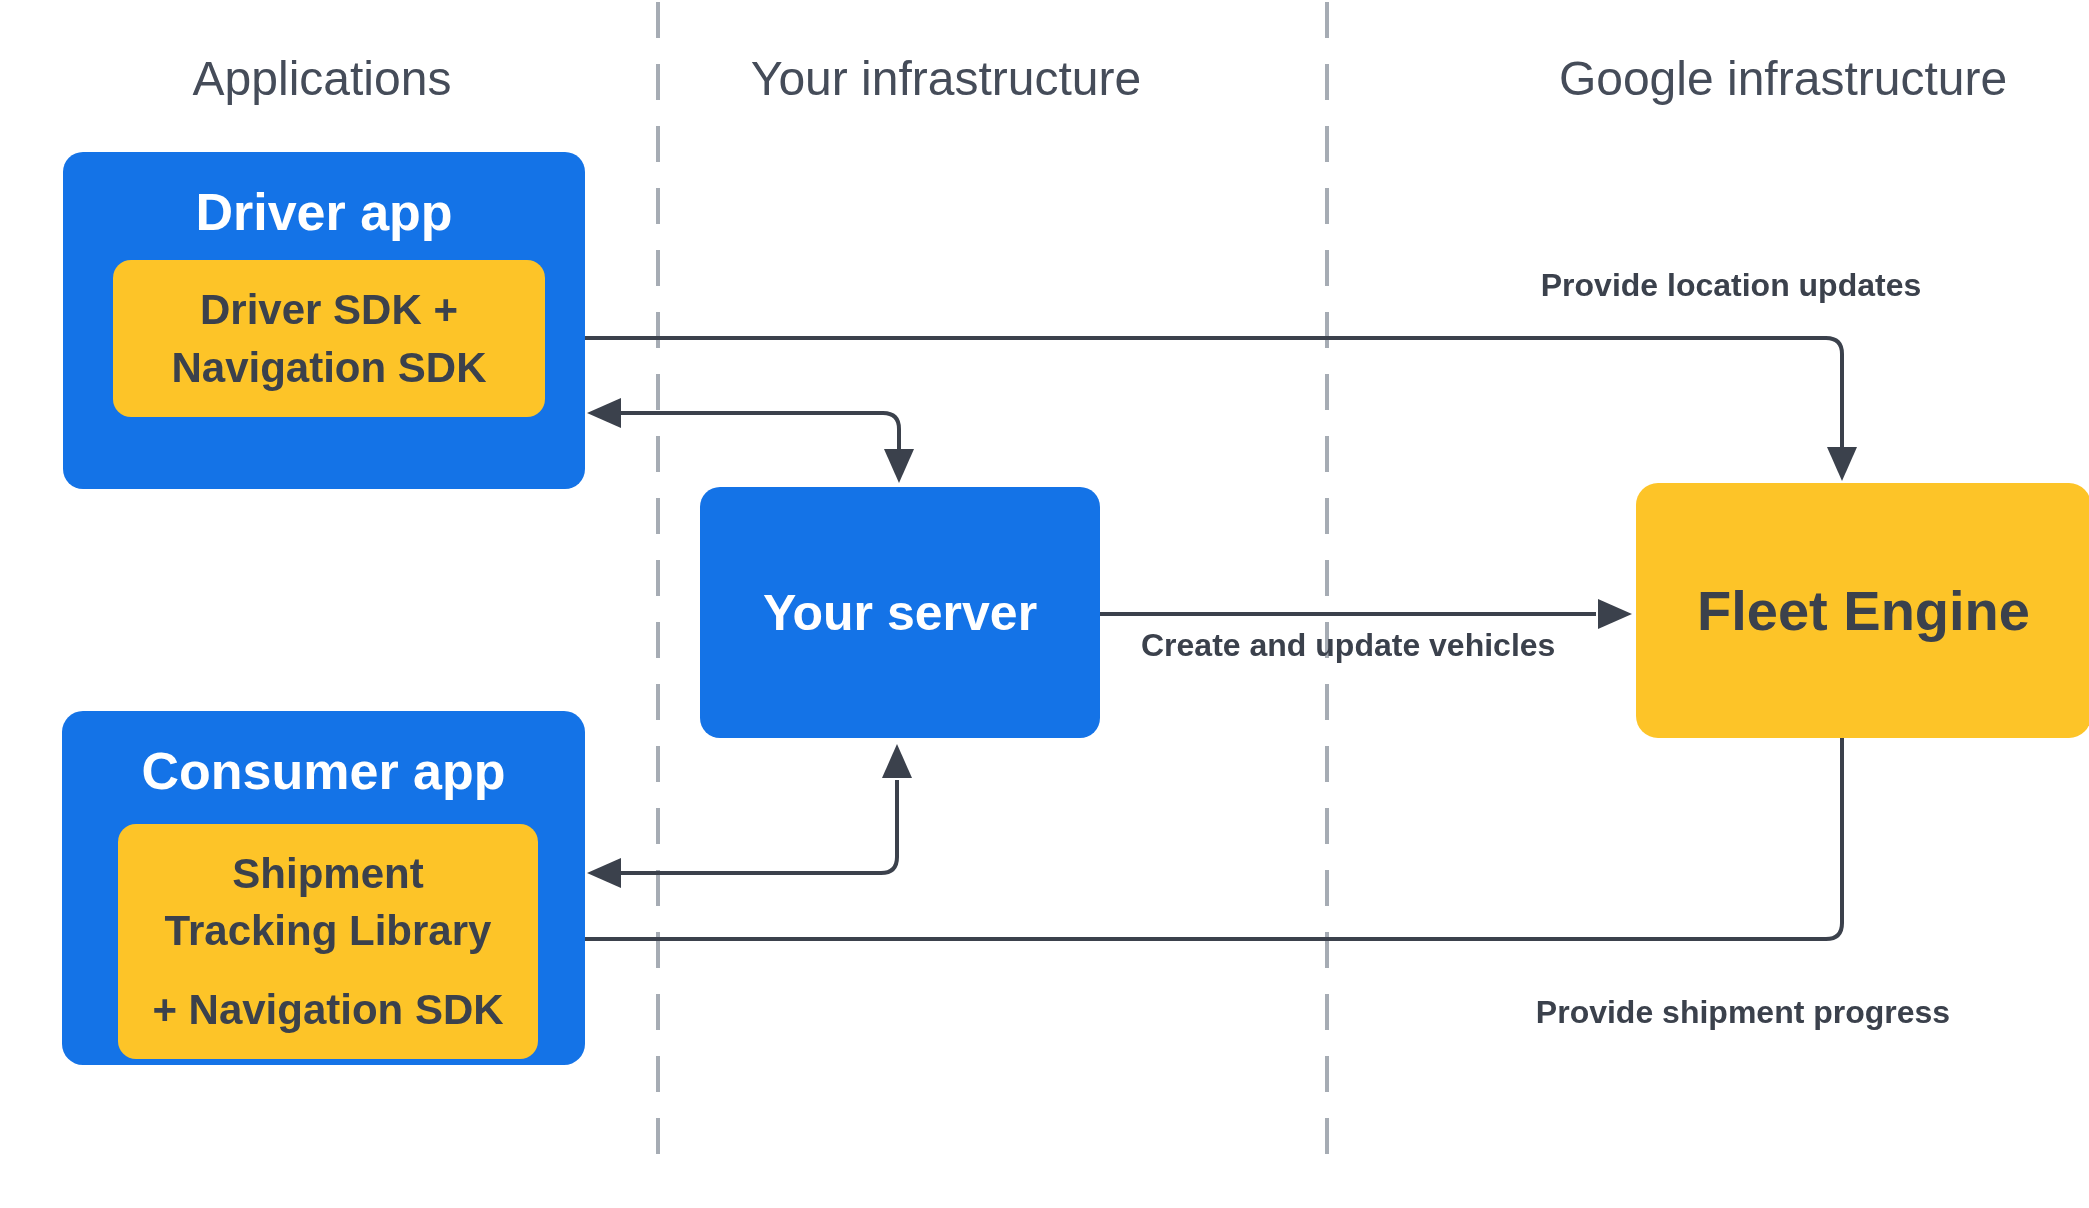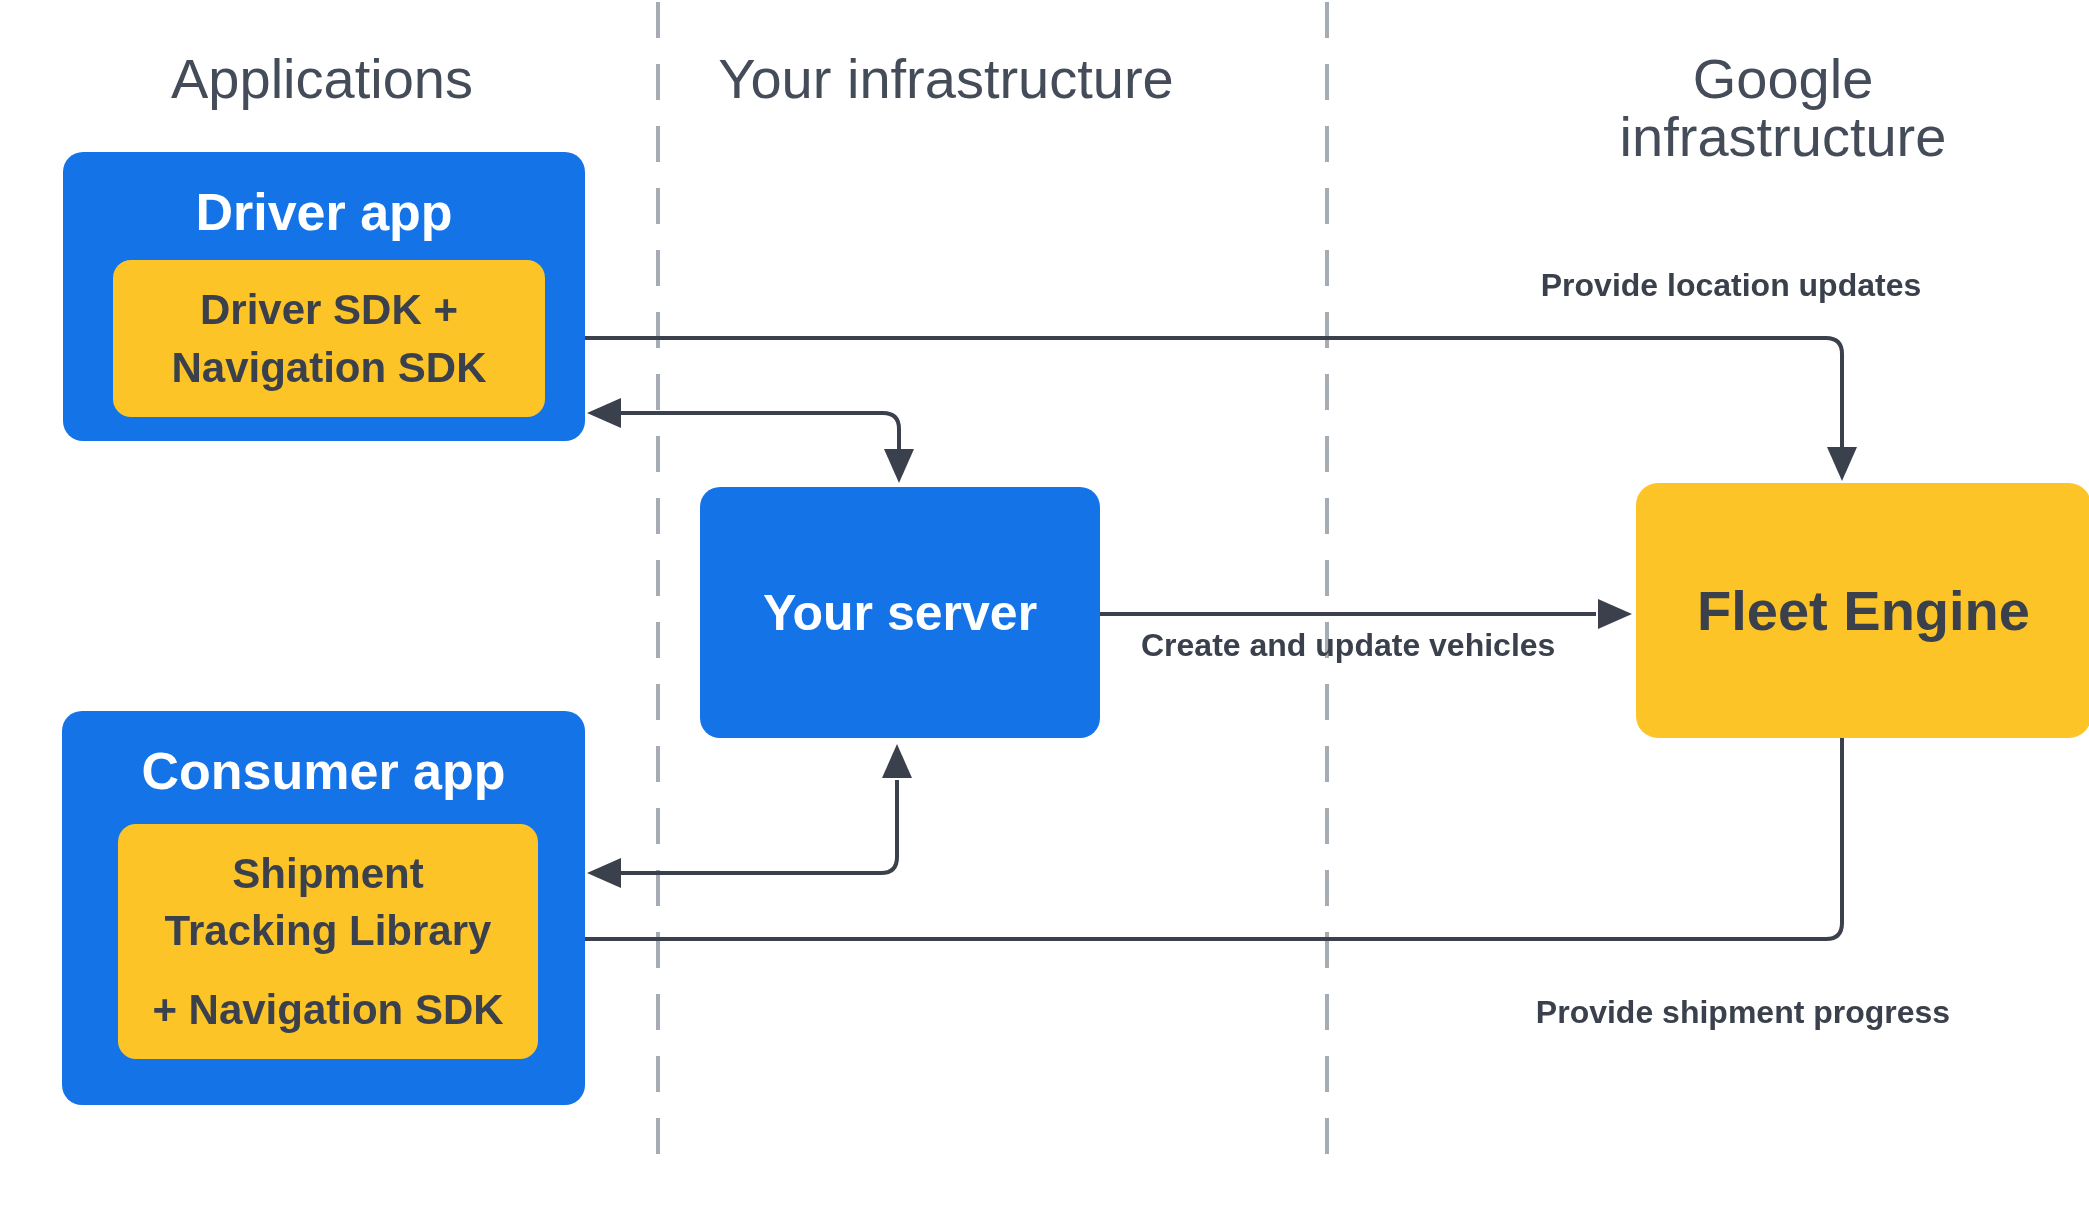--- a/index.html
+++ b/index.html
@@ -10,21 +10,21 @@
   .canvas{
     position:relative;width:2089px;height:1208px;background:var(--bg);
     overflow:hidden;font-family:"Liberation Sans",sans-serif;
   }
   .edges-layer{position:absolute;left:0;top:0;z-index:1;}
   .edge{stroke:var(--ink);stroke-width:4;fill:none;}
   .arrowhead{fill:var(--ink);stroke:none;}
   .divider-line{stroke:var(--divider);stroke-width:4;fill:none;stroke-dasharray:36 26;}
   .col-header{
     position:absolute;top:50px;width:500px;height:58px;line-height:58px;
-    text-align:center;font-size:56px;color:var(--muted-ink);z-index:2;
+    text-align:center;font-size:48px;color:var(--muted-ink);z-index:2;
   }
   .node{position:absolute;z-index:2;border-radius:20px;}
   .node.blue{background:var(--blue);}
   .node.yellow{background:var(--yellow);}
   .app-title{
     position:absolute;left:0;top:28px;width:100%;text-align:center;
     color:var(--white);font-size:52px;font-weight:bold;line-height:64px;
   }
   .sdk-box{
     position:absolute;background:var(--yellow);border-radius:18px;
@@ -71,29 +71,29 @@
     <polygon class="arrowhead" points="897,744 882,778 912,778"></polygon>
 
     <path class="edge" d="M 1842 738 V 923 Q 1842 939 1826 939 H 576"></path>
     <polygon class="arrowhead" points="542,939 576,924 576,954"></polygon>
   </svg>
 
   <div class="col-header" style="left:72px;">Applications</div>
   <div class="col-header" style="left:1533px;">Google infrastructure</div>
   <div class="col-header" style="left:696px;">Your infrastructure</div>
 
-  <div class="node blue" style="left:63px;top:152px;width:522px;height:289px;">
+  <div class="node blue" style="left:63px;top:152px;width:522px;height:337px;">
     <div class="app-title">Driver app</div>
     <div class="sdk-box" style="left:50px;top:108px;width:432px;height:157px;">
       <div class="sdk-line">Driver SDK +</div>
       <div class="sdk-line">Navigation SDK</div>
     </div>
   </div>
 
-  <div class="node blue" style="left:62px;top:711px;width:523px;height:394px;">
+  <div class="node blue" style="left:62px;top:711px;width:523px;height:354px;border-radius:21px;">
     <div class="app-title">Consumer app</div>
     <div class="sdk-box" style="left:56px;top:113px;width:420px;height:235px;">
       <div class="sdk-line" style="line-height:57px;">Shipment</div>
       <div class="sdk-line" style="line-height:57px;">Tracking Library</div>
       <div class="sdk-line" style="line-height:57px;margin-top:22px;">+ Navigation SDK</div>
     </div>
   </div>
 
   <div class="node blue" style="left:700px;top:487px;width:400px;height:251px;">
     <div class="center-title server-title">Your server</div>

